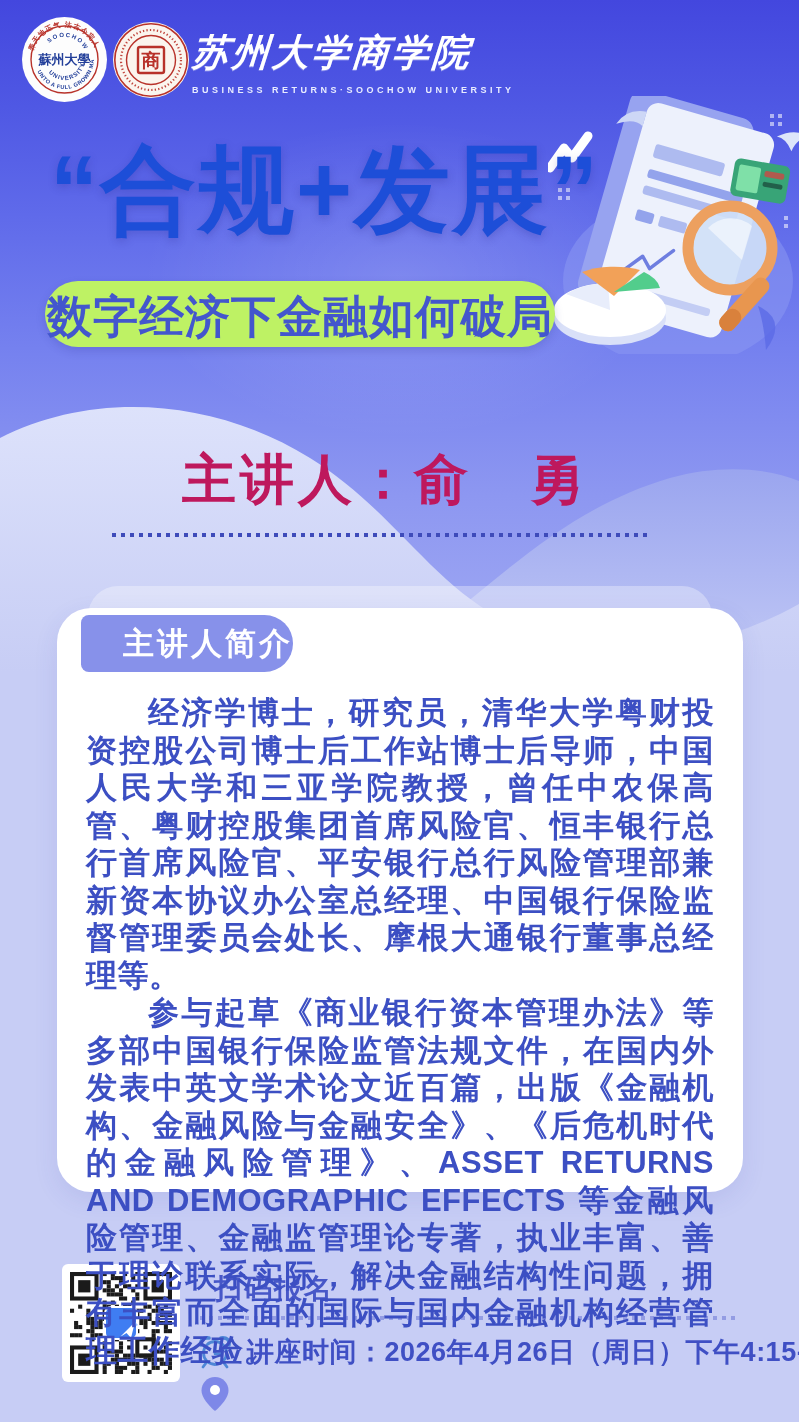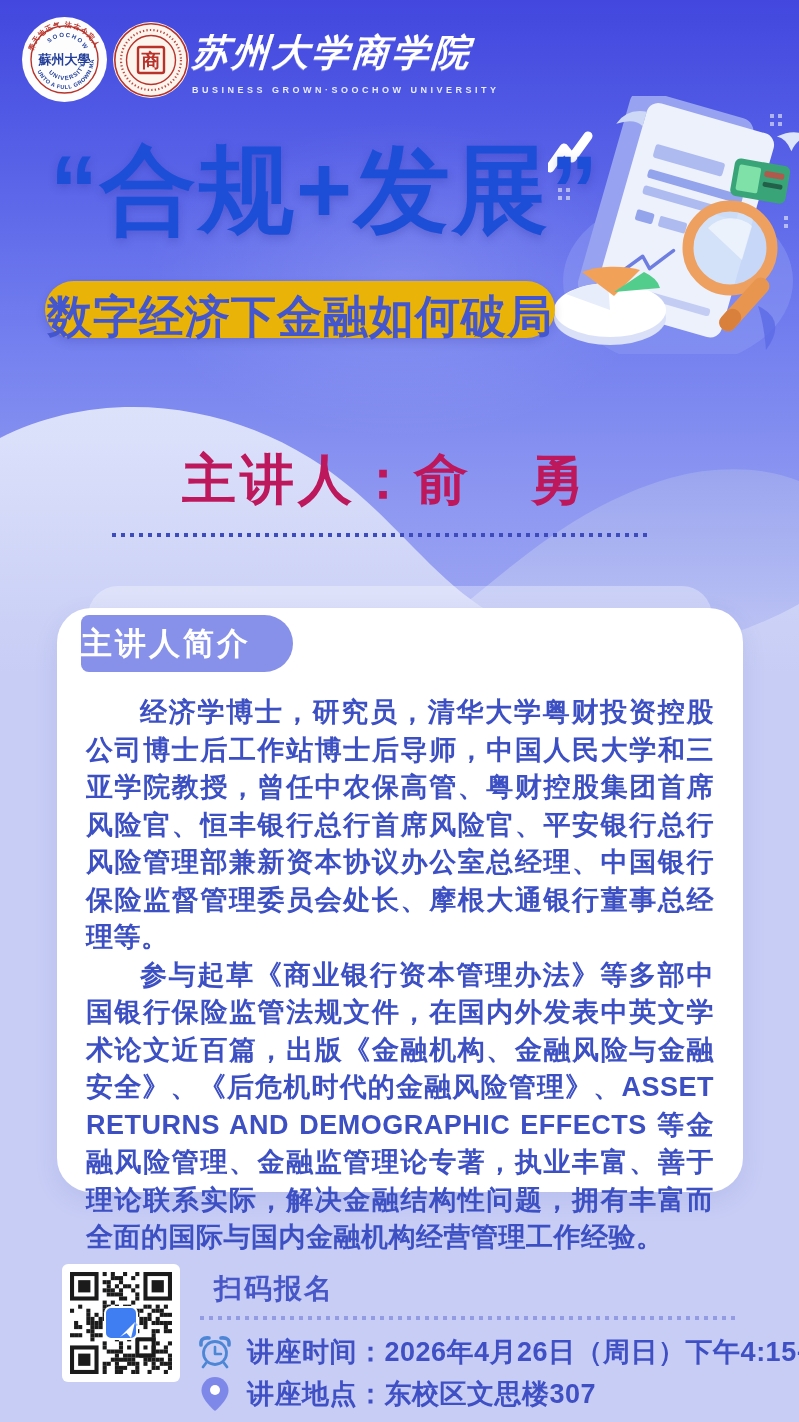--- a/index.html
+++ b/index.html
@@ -17,44 +17,44 @@
   .seal-1{left:22px;top:17px;}
   .seal-2{left:113px;top:22px;}
   .wordmark{position:absolute;left:192px;top:28px;}
   .wordmark-cn{color:#fff;font-size:37px;font-weight:700;font-style:italic;letter-spacing:3px;
     transform:skewX(-4deg);text-shadow:0 1px 0 rgba(255,255,255,.3);}
   .wordmark-en{color:#e8ecff;font-size:9px;font-weight:700;letter-spacing:3.5px;margin-top:7px;}
   
   .hero-title{position:absolute;left:0;top:132px;width:650px;text-align:center;z-index:2;
     color:#1d4ed8;font-size:96px;font-weight:900;letter-spacing:2px;line-height:1.2;
     text-shadow:0 3px 8px rgba(40,40,140,.25);}
-  .hero-subtitle{position:absolute;left:45px;top:281px;width:510px;height:57px;z-index:2;
-    background:#eab308;border-radius:36px;text-align:center;line-height:71px;
+  .hero-subtitle{position:absolute;left:45px;top:281px;width:510px;height:66px;z-index:2;
+    background:#bef264;border-radius:36px;text-align:center;line-height:71px;
     color:#4356cd;font-size:45px;font-weight:800;letter-spacing:1px;
     box-shadow:0 4px 10px rgba(40,40,140,.18);}
   .illustration{position:absolute;left:548px;top:96px;z-index:1;}
   
   .waves{position:absolute;left:0;top:386px;z-index:1;}
   
   .speaker-name{position:absolute;left:0;top:444px;width:770px;text-align:center;z-index:2;
     color:#be185d;font-size:54px;font-weight:900;letter-spacing:4px;}
   .dotline{position:absolute;height:4px;z-index:2;
     background-image:repeating-linear-gradient(90deg,currentColor 0 4px,transparent 4px 9px);}
   .dotline-1{left:112px;top:533px;width:540px;color:#3e4bba;}
   .dotline-2{left:200px;top:1316px;width:536px;color:#939ce3;}
   
   .card-peek{position:absolute;left:88px;top:586px;width:624px;height:64px;border-radius:30px;
     background:rgba(255,255,255,0.32);z-index:2;}
   .profile-card{position:absolute;left:57px;top:608px;width:686px;height:584px;z-index:3;
     background:#ffffff;border-radius:34px;box-shadow:0 8px 24px rgba(60,70,180,.10);}
   .section-pill{position:absolute;left:24px;top:7px;width:212px;height:57px;
-    background:#8791ea;border-radius:8px 29px 29px 8px;text-align:left;line-height:57px;
+    background:#8791ea;border-radius:8px 29px 29px 8px;text-align:right;line-height:57px;
     color:#ffffff;font-size:31px;font-weight:800;letter-spacing:3px;}
   .bio{position:absolute;left:0;top:86px;width:100%;padding:0 29px;box-sizing:border-box;}
-  .bio p{margin:0;color:#3c4fc3;font-size:27px;line-height:37.5px;font-weight:600;
+  .bio p{margin:0;color:#3c4fc3;font-size:31px;line-height:37.5px;font-weight:600;
     text-align:justify;text-indent:2em;letter-spacing:.5px;}
   
   .qr-box{position:absolute;left:62px;top:1264px;width:118px;height:118px;background:#ffffff;
     border-radius:6px;z-index:2;}
   .qr-box svg{position:absolute;left:8px;top:8px;}
   .qr-logo{position:absolute;left:42px;top:42px;width:34px;height:34px;background:#3f7df2;
     border-radius:7px;border:2px solid #fff;box-sizing:border-box;}
   .qr-label{position:absolute;left:200px;top:1270px;color:#4757c8;font-size:28px;font-weight:700;
     letter-spacing:2px;z-index:2;margin-left:14px;}
   .info-row{position:absolute;left:197px;z-index:2;display:flex;align-items:center;}
@@ -101,21 +101,21 @@
       <circle cx="38" cy="38" r="38" fill="#fbf5ee"></circle>
       <circle cx="38" cy="38" r="36.2" fill="none" stroke="#b8322a" stroke-width="1.6"></circle>
       <circle cx="38" cy="38" r="30" fill="none" stroke="#c0453c" stroke-width="2.2" stroke-dasharray="1.3,2.2"></circle>
       <circle cx="38" cy="38" r="24.5" fill="none" stroke="#b8322a" stroke-width="1.4"></circle>
       <rect x="25" y="25" width="26" height="26" rx="2" fill="none" stroke="#b8322a" stroke-width="2.4"></rect>
       <text font-size="19" x="38" y="45" text-anchor="middle" fill="#b8322a" font-weight="900">商</text>
     </svg>
 
     <div class="wordmark">
       <div class="wordmark-cn">苏州大学商学院</div>
-      <div class="wordmark-en">BUSINESS GROWN·SOOCHOW UNIVERSITY</div>
+      <div class="wordmark-en">BUSINESS RETURNS·SOOCHOW UNIVERSITY</div>
     </div>
   </div>
 
   <svg class="illustration" width="251" height="258" viewBox="0 0 251 258">
 
     <ellipse cx="130" cy="185" rx="115" ry="85" fill="#8b97f2" opacity="0.55"></ellipse>
 
     <g fill="#ffffff" opacity="0.55">
       <rect x="222" y="18" width="4" height="4"></rect>
         <rect x="230" y="18" width="4" height="4"></rect>
@@ -433,16 +433,15 @@
     <span class="info-text">讲座时间：2026年4月26日（周日）下午4:15-6:00</span>
   </div>
 
   <div class="info-row info-row-loc">
     <span class="info-icon" style="padding-left:3px;margin-right:17px;">
       <svg width="30" height="36" viewBox="0 0 30 36">
         <path d="M15,1 C7.3,1 1.5,7 1.5,14.5 C1.5,24 15,35 15,35 C15,35 28.5,24 28.5,14.5 C28.5,7 22.7,1 15,1 Z" fill="#7e88e8"></path>
         <circle cx="15" cy="14" r="5" fill="#ffffff"></circle>
       </svg>
     </span>
-    <span class="info-text">讲座地点：东校区文思楼307</span>
   </div>
 
 </div>
 
 </body></html>

